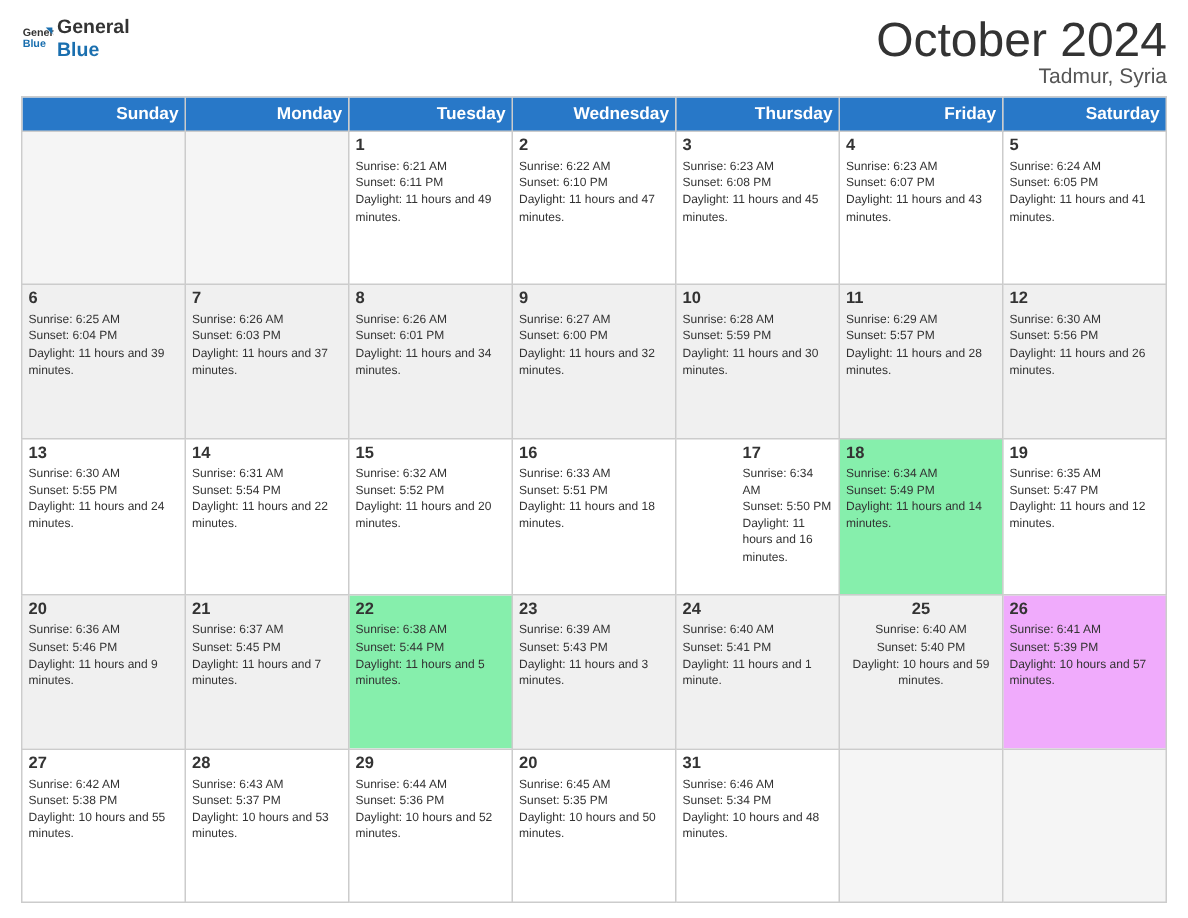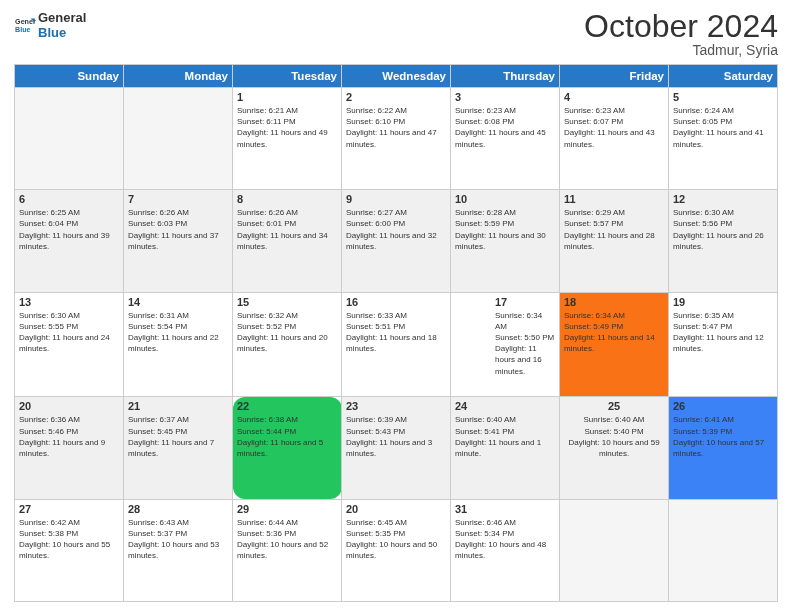--- a/index.html
+++ b/index.html
@@ -187,55 +187,55 @@
             <div class="day-info">Sunrise: 6:32 AM<br>Sunset: 5:52 PM<br>Daylight: 11 hours and 20 minutes.</div>
           </td>
           <td style="background: rgb(255, 255, 255);">
             <span class="day-num">16</span>
             <div class="day-info">Sunrise: 6:33 AM<br>Sunset: 5:51 PM<br>Daylight: 11 hours and 18 minutes.</div>
           </td>
           <td style="background: rgb(255, 255, 255); padding-left: 44px;">
             <span class="day-num">17</span>
             <div class="day-info">Sunrise: 6:34 AM<br>Sunset: 5:50 PM<br>Daylight: 11 hours and 16 minutes.</div>
           </td>
-          <td style="background: #f97316; margin-left: 18px;">
+          <td style="background: #86efac; margin-left: 18px;">
             <span class="day-num">18</span>
             <div class="day-info">Sunrise: 6:34 AM<br>Sunset: 5:49 PM<br>Daylight: 11 hours and 14 minutes.</div>
           </td>
           <td style="background: rgb(255, 255, 255);">
             <span class="day-num">19</span>
             <div class="day-info">Sunrise: 6:35 AM<br>Sunset: 5:47 PM<br>Daylight: 11 hours and 12 minutes.</div>
           </td>
         </tr>
         <tr>
           <td style="background: rgb(240, 240, 240);">
             <span class="day-num">20</span>
             <div class="day-info">Sunrise: 6:36 AM<br>Sunset: 5:46 PM<br>Daylight: 11 hours and 9 minutes.</div>
           </td>
           <td style="background: rgb(240, 240, 240);">
             <span class="day-num">21</span>
             <div class="day-info">Sunrise: 6:37 AM<br>Sunset: 5:45 PM<br>Daylight: 11 hours and 7 minutes.</div>
           </td>
-          <td style="background: #22c55e; border-radius: 12px;">
+          <td style="background: #86efac;">
             <span class="day-num">22</span>
             <div class="day-info">Sunrise: 6:38 AM<br>Sunset: 5:44 PM<br>Daylight: 11 hours and 5 minutes.</div>
           </td>
           <td style="background: rgb(240, 240, 240);">
             <span class="day-num">23</span>
             <div class="day-info">Sunrise: 6:39 AM<br>Sunset: 5:43 PM<br>Daylight: 11 hours and 3 minutes.</div>
           </td>
           <td style="background: rgb(240, 240, 240);">
             <span class="day-num">24</span>
             <div class="day-info">Sunrise: 6:40 AM<br>Sunset: 5:41 PM<br>Daylight: 11 hours and 1 minute.</div>
           </td>
           <td style="background: rgb(240, 240, 240); text-align: center;">
             <span class="day-num">25</span>
             <div class="day-info">Sunrise: 6:40 AM<br>Sunset: 5:40 PM<br>Daylight: 10 hours and 59 minutes.</div>
           </td>
-          <td style="background: #3b82f6;">
+          <td style="background: #f0abfc;">
             <span class="day-num">26</span>
             <div class="day-info">Sunrise: 6:41 AM<br>Sunset: 5:39 PM<br>Daylight: 10 hours and 57 minutes.</div>
           </td>
         </tr>
         <tr>
           <td style="background: rgb(255, 255, 255);">
             <span class="day-num">27</span>
             <div class="day-info">Sunrise: 6:42 AM<br>Sunset: 5:38 PM<br>Daylight: 10 hours and 55 minutes.</div>
           </td>
           <td style="background: rgb(255, 255, 255); margin-left: 10px;">

